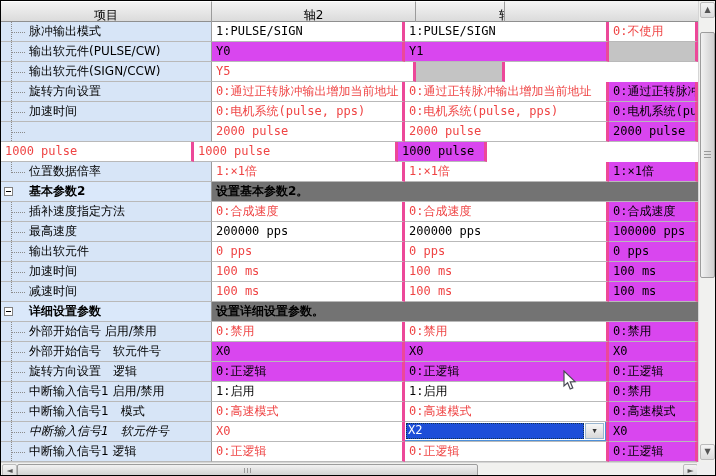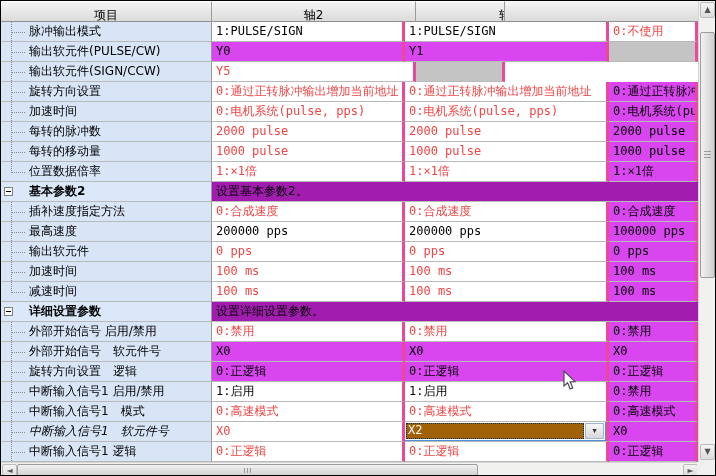--- a/index.html
+++ b/index.html
@@ -31,30 +31,30 @@
   .s-gray{background:#d946ef; color:#000}
   .s-grayblank{background:#C4C4C4}
   .lbl{display:inline-block;}
   .lbl.em{font-weight:normal; font-style:italic;}
   
   .tree-v{position:absolute; left:10px; top:0; bottom:0; width:0; border-left:1px dotted #8A8A8A;}
   .tree-v.half{bottom:10px;}
   .tree-h{position:absolute; left:10px; top:10px; width:14px; height:0; border-top:1px dotted #8A8A8A;}
   
   .row.group .c-item{background:#DAE8FA; font-weight:bold;}
-  .c-desc{flex:1; background:#a21caf; font-weight:normal; padding-left:4px;
+  .c-desc{flex:1; background:#737373; font-weight:bold; padding-left:4px;
           border-bottom:1px solid #B9B9B9; box-sizing:border-box; line-height:19px;
           overflow:hidden; white-space:nowrap;}
   .gbox{position:absolute; left:3px; top:5px; width:9px; height:9px; box-sizing:border-box;
         border:1px solid #808080; background:#fff;}
   .gbox::after{content:""; position:absolute; left:1px; right:1px; top:3px; height:1px; background:#000;}
   
   .combo{position:absolute; left:-1px; top:-1px; right:0; bottom:0; display:flex;
          border:1px solid #4D90D9; background:#fff; z-index:3;}
-  .combo-field{flex:1; margin:1px; background:#a16207; color:#fff; padding:0 2px;
+  .combo-field{flex:1; margin:1px; background:#1d4ed8; color:#fff; padding:0 2px;
                line-height:15px; outline:1px dotted #10314F; outline-offset:-1px;
                font-family:"DejaVu Sans Mono","DejaVu Sans",monospace; overflow:hidden;}
   .combo-btn{width:17px; margin:1px 1px 1px 0; border:1px solid #9AB6D0;
              background:linear-gradient(#F7F7F7,#D8D8D8); display:flex; align-items:center;
              justify-content:center; font-size:7px; color:#333;}
   
   .vsb{position:absolute; right:0; top:0; width:17px; height:461px; background:#F1F1EF;
        border-left:1px solid #D5D5D5; box-sizing:border-box;}
   .hsb{position:absolute; left:0; top:461px; width:698px; height:15px; background:#F1F1EF;
        border-top:1px solid #D5D5D5; box-sizing:border-box;}
@@ -116,27 +116,26 @@
         <div class="cell c-a2 val s-blue">0:通过正转脉冲输出增加当前地址</div>
         <div class="cell c-a3 val s-gray">0:通过正转脉冲输出增加当前地址</div>
       </div>
       <div class="row">
         <div class="cell c-item"><span class="tree-v"></span><span class="tree-h"></span><span class="lbl">加速时间</span></div>
         <div class="cell c-a1 val s-blue">0:电机系统(pulse, pps)</div>
         <div class="cell c-a2 val s-blue">0:电机系统(pulse, pps)</div>
         <div class="cell c-a3 val s-gray">0:电机系统(pulse, pps)</div>
       </div>
       <div class="row">
-        <div class="cell c-item"><span class="tree-v"></span><span class="tree-h"></span><span class="lbl">每转的脉冲数</span></div>
+        <div class="cell c-item"><span class="tree-v"></span><span class="tree-h"></span></div>
         <div class="cell c-a1 val s-blue">2000 pulse</div>
         <div class="cell c-a2 val s-blue">2000 pulse</div>
         <div class="cell c-a3 val s-gray">2000 pulse</div>
       </div>
       <div class="row">
-        <div class="cell c-item"><span class="tree-v"></span><span class="tree-h"></span><span class="lbl">每转的移动量</span></div>
         <div class="cell c-a1 val s-blue">1000 pulse</div>
         <div class="cell c-a2 val s-blue">1000 pulse</div>
         <div class="cell c-a3 val s-gray">1000 pulse</div>
       </div>
       <div class="row">
         <div class="cell c-item"><span class="tree-v half"></span><span class="tree-h"></span><span class="lbl">位置数据倍率</span></div>
         <div class="cell c-a1 val s-blue">1:×1倍</div>
         <div class="cell c-a2 val s-blue">1:×1倍</div>
         <div class="cell c-a3 val s-gray">1:×1倍</div>
       </div>

